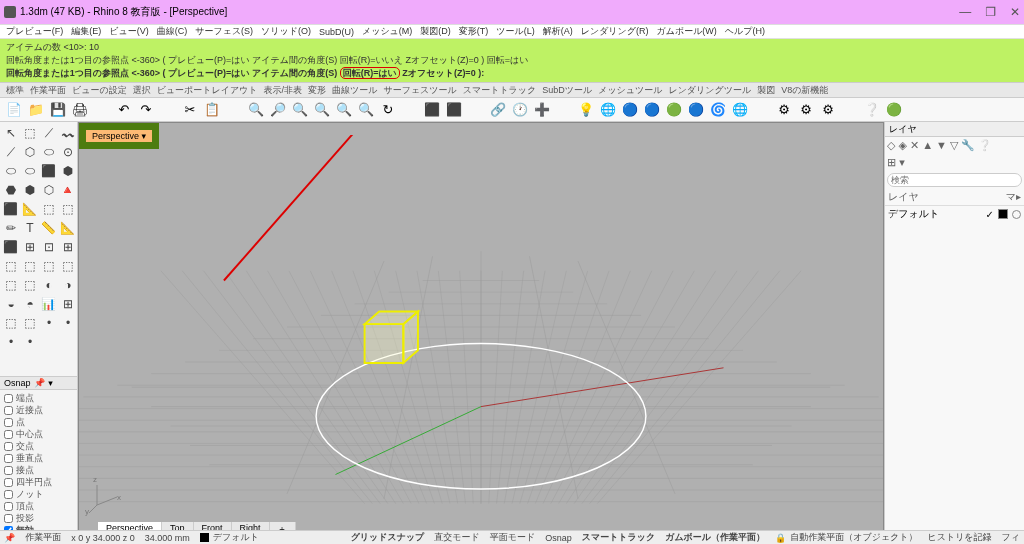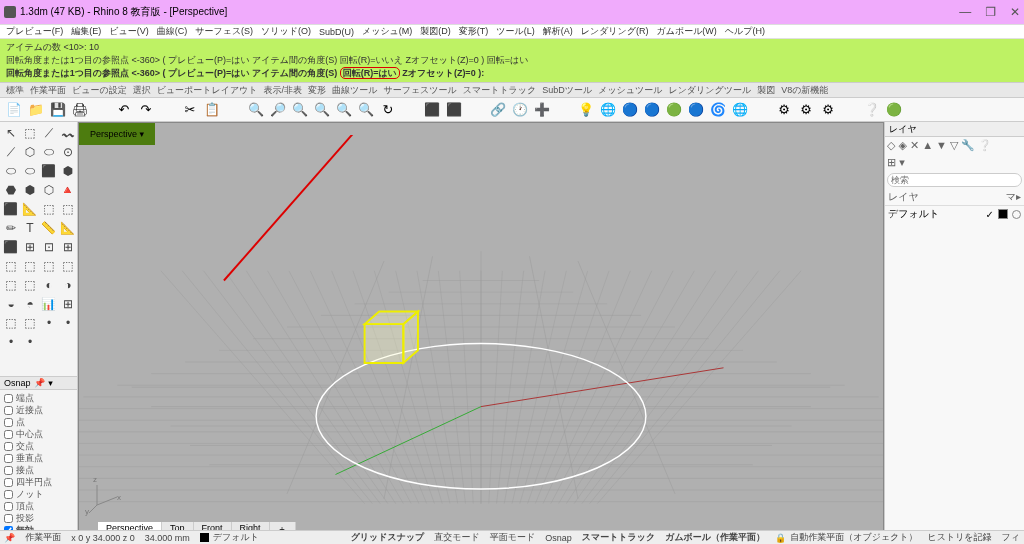--- a/index.html
+++ b/index.html
@@ -18,21 +18,21 @@
 .tbtn { width:20px; height:20px; display:flex; align-items:center;justify-content:center; font-size:13px; border:1px solid transparent; }
 .mainrow { display:flex; height:calc(100% - 18px - 14px - 28px - 15px - 24px - 15px - 14px); }
 .leftcol { width:78px; background:#f4f4f4; border-right:1px solid #ccc; display:flex; flex-direction:column; }
 .toolgrid { display:grid; grid-template-columns:repeat(4,18px); gap:1px; padding:2px; }
 .toolgrid .tb { width:18px;height:18px;display:flex;align-items:center;justify-content:center;font-size:12px;color:#444; }
 .osnap-head { height:14px; background:#e8e8e8; font-size:9px; padding:1px 4px; border-top:1px solid #ccc; border-bottom:1px solid #ccc; display:flex;align-items:center;gap:4px; }
 .osnap-list { padding:2px 4px; font-size:9px; color:#555; }
 .osnap-list label { display:flex;align-items:center;gap:3px;line-height:12px; }
 .osnap-list input { width:9px;height:9px; }
 .viewport { flex:1; position:relative; background:#b0b0b0; border:1px solid #888; }
-.vp-tab { position:absolute; top:0; left:0; background:#4d7c0f; border:5px solid #4d7c0f; font-size:9px; padding:1px 6px; }
+.vp-tab { position:absolute; top:0; left:0; background:#fdba74; border:7px solid #4d7c0f; font-size:9px; padding:1px 6px; }
 .vp-tabs-bottom { position:absolute; bottom:0; left:0; display:flex; background:#e8e8e8; font-size:9px;margin-left:19px; }
 .vp-tabs-bottom span { padding:1px 8px; border-right:1px solid #ccc; }
 .vp-tabs-bottom span.active { background:#fff; }
 .rightcol { width:140px; background:#f8f8f8; border-left:1px solid #ccc; display:flex;flex-direction:column; }
 .panel-head { height:15px;background:#eee;border-bottom:1px solid #ccc;font-size:9px;padding:1px 4px;display:flex;align-items:center; }
 .layer-icons { display:flex; gap:3px; font-size:11px; padding:2px; color:#666; flex-wrap:wrap;}
 .search { margin:2px; }
 .search input { width:100%; font-size:9px; padding:1px 3px; border:1px solid #ccc; border-radius:8px; }
 .layer-row { display:flex; align-items:center; gap:4px; padding:1px 3px; }
 .swatch { width:10px;height:10px;background:#000;border:1px solid #888; }

